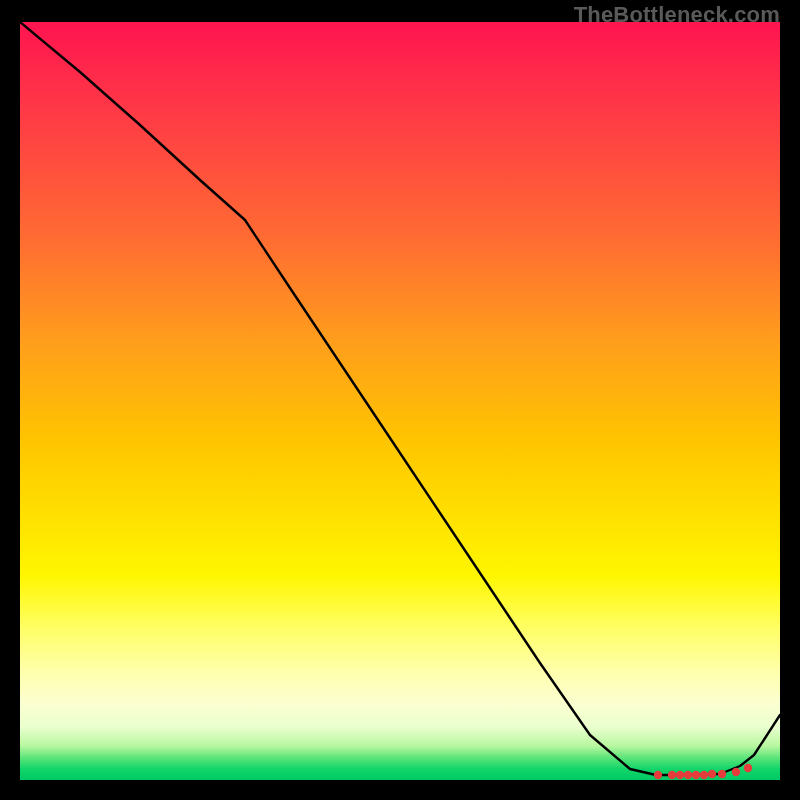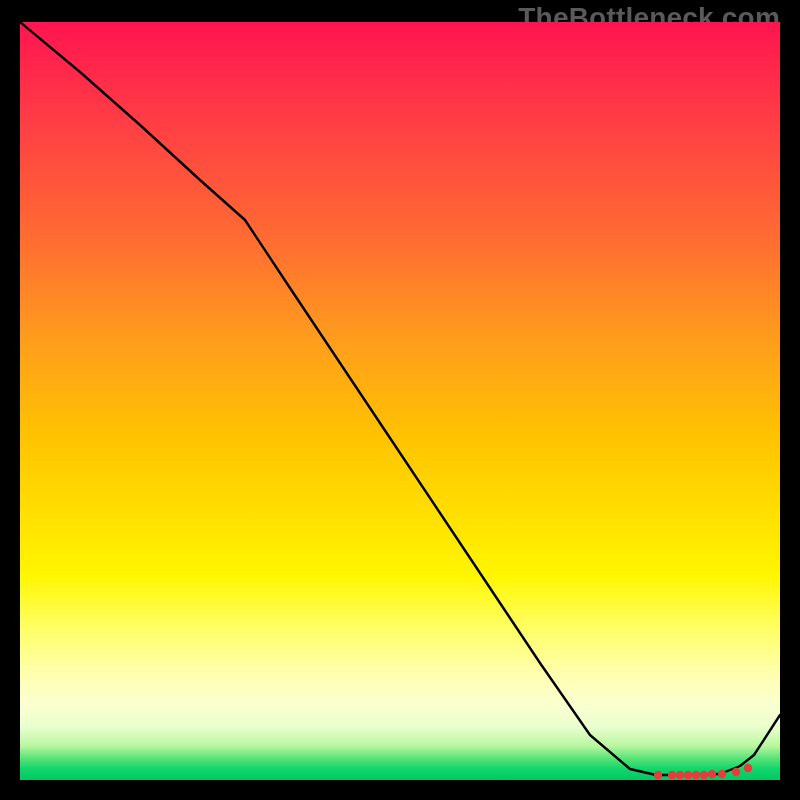--- a/index.html
+++ b/index.html
@@ -8,21 +8,21 @@
     position: absolute;
     left: 0; top: 0;
     width: 800px; height: 800px;
     background: #000;
   }
   .watermark {
     position: absolute;
     top: 2px;
     right: 20px;
     font-family: Arial, Helvetica, sans-serif;
-    font-size: 28px;
+    font-size: 22px;
     font-weight: bold;
     color: #5a5a5a;
     letter-spacing: 0.2px;
   }
   .plot {
     position: absolute;
     left: 20px;
     top: 22px;
     width: 760px;
     height: 758px;

